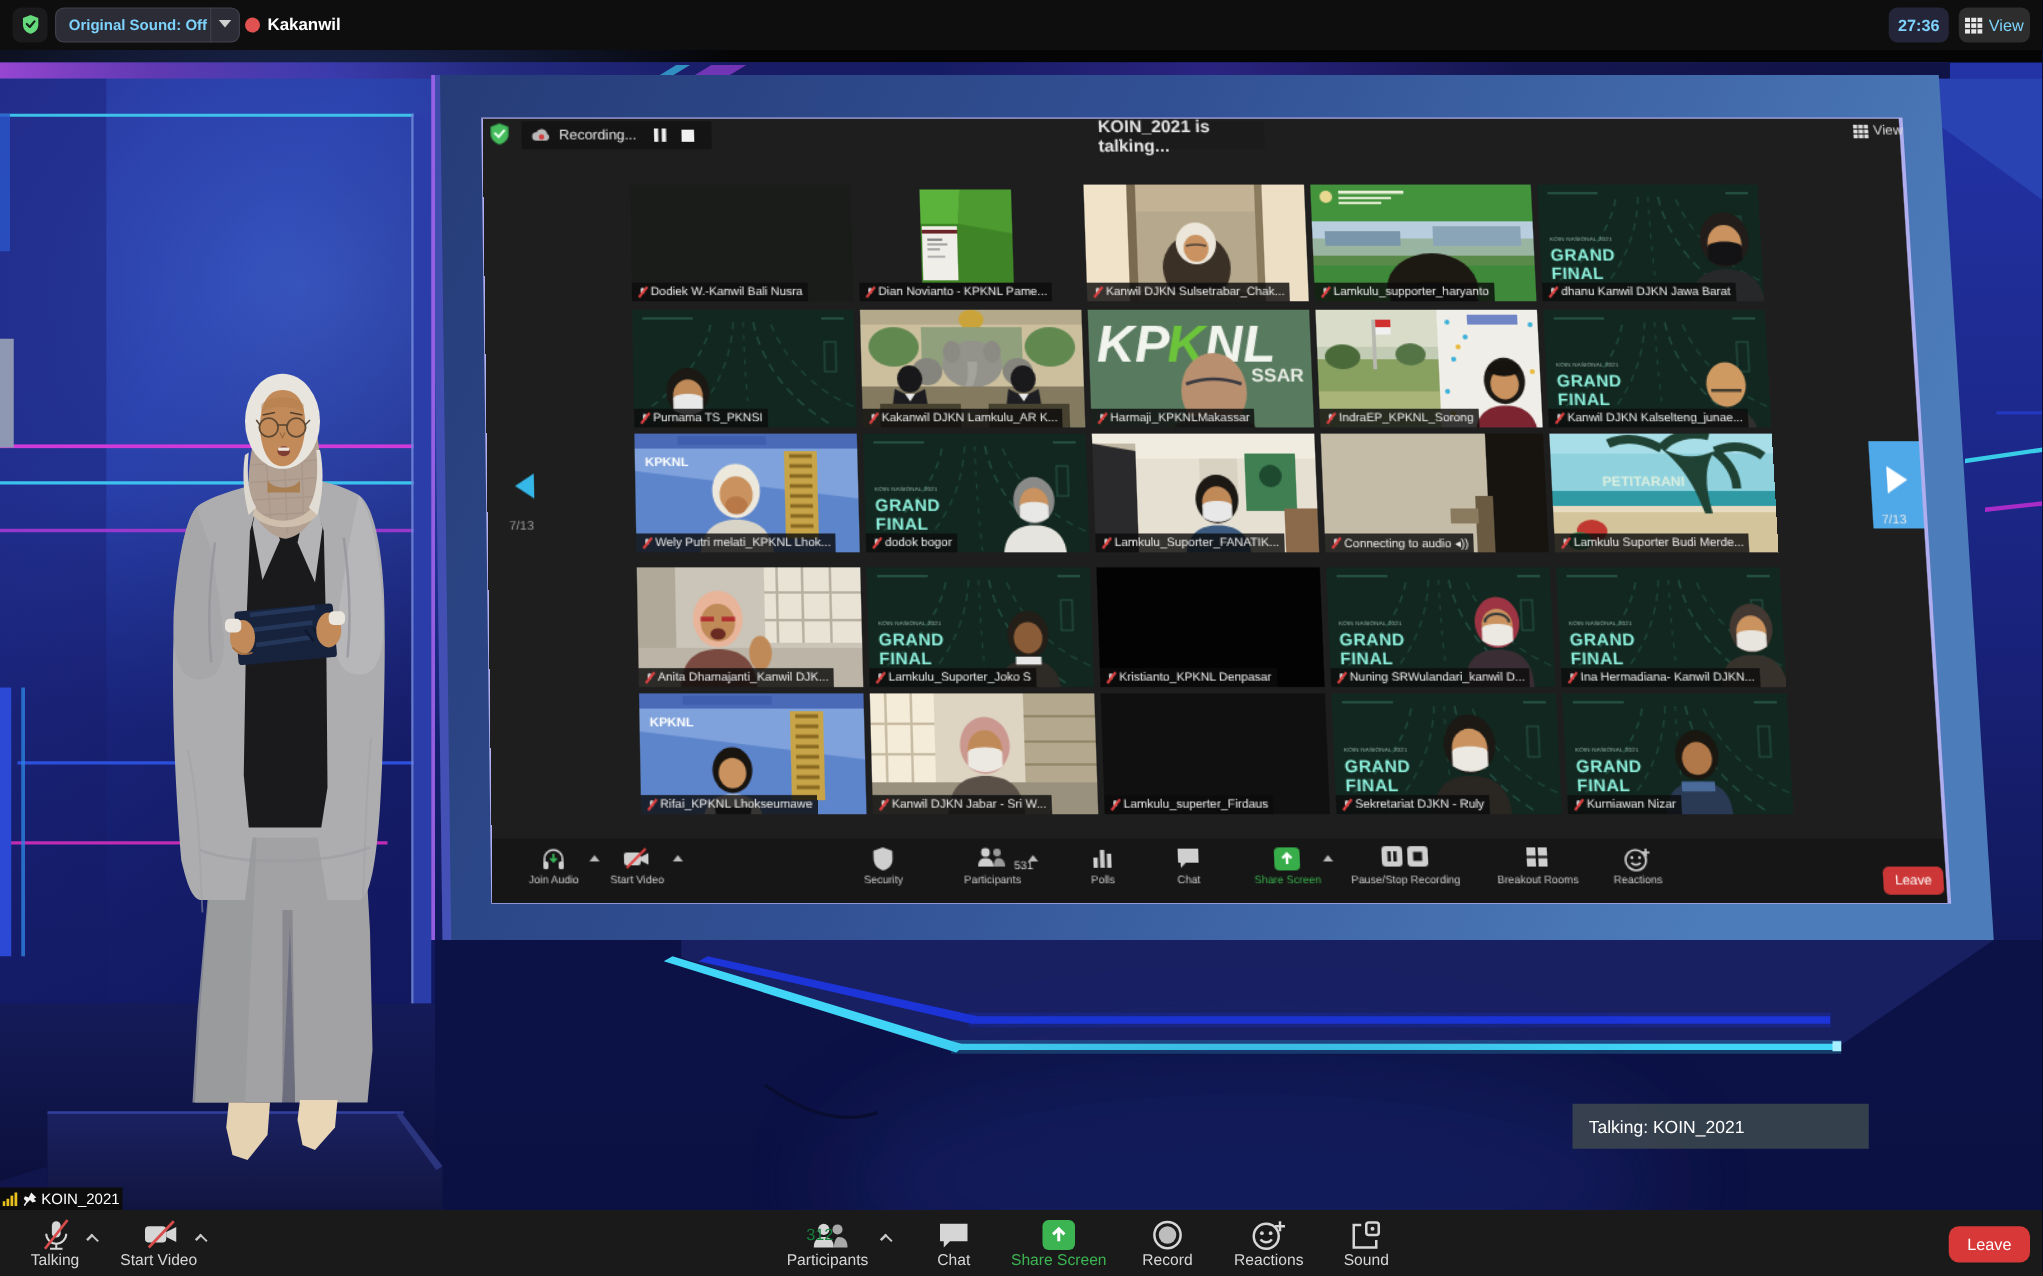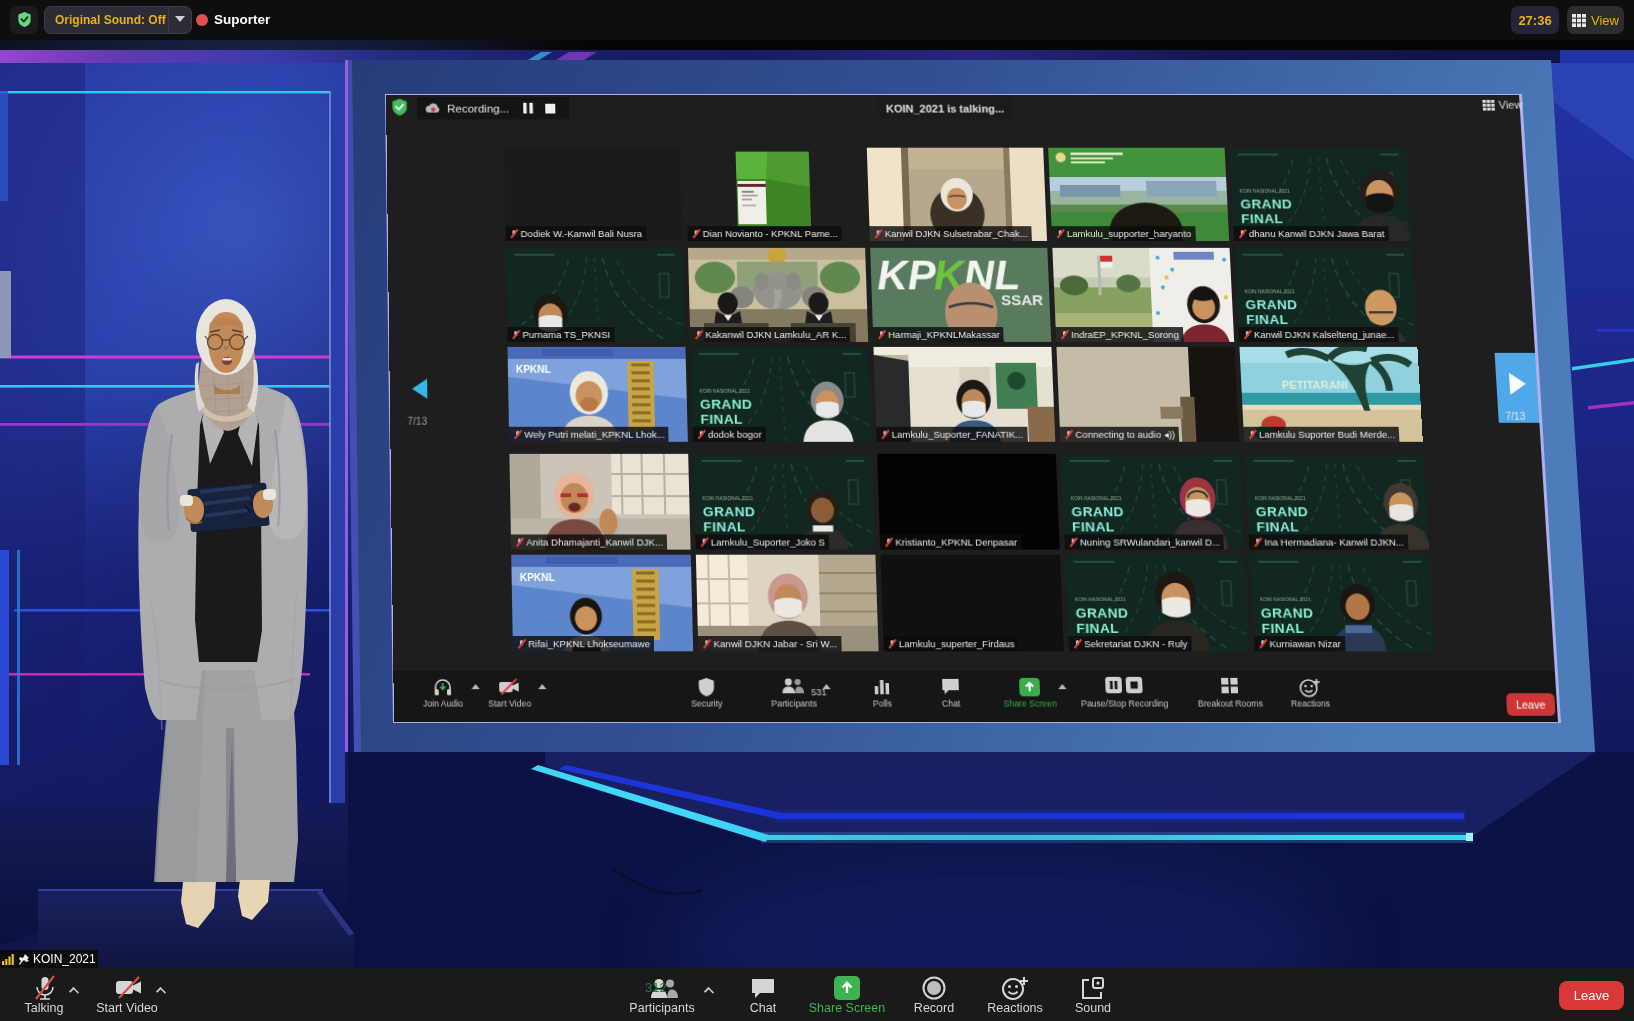--- a/index.html
+++ b/index.html
@@ -1,18 +1,18 @@
 <!DOCTYPE html>
 <html><head><meta charset="utf-8"><style>
 *{margin:0;padding:0;box-sizing:border-box}
 body{width:1634px;height:1021px;background:#000;font-family:"Liberation Sans",sans-serif;overflow:hidden;position:relative}
 .abs{position:absolute}
 
 #topbar{position:absolute;left:0;top:0;width:1634px;height:40px;background:#0e0e0e}
-.tb-btn{position:absolute;border-radius:7px;color:#eab308;font-size:13px;font-weight:bold;display:flex;align-items:center;justify-content:center}
+.tb-btn{position:absolute;border-radius:7px;color:#7dd3fc;font-size:13px;font-weight:bold;display:flex;align-items:center;justify-content:center}
 
 #botbar{position:absolute;left:0;top:968px;width:1634px;height:53px;background:#1a1a1a}
 .bb-label{position:absolute;top:1001px;color:#d6d6d6;font-size:12.5px;white-space:nowrap;transform:translateX(-50%)}
 
 #scene{position:absolute;left:0;top:40px;width:1634px;height:928px;overflow:hidden;background:#0d1243}
 
 #screen{position:absolute;left:0;top:0;width:1133px;height:627px;background:#1e1e1e;transform-origin:0 0;
 transform:matrix3d(1,0,0,0, -0.003976,0.971032,0,-0.00004248, 0,0,1,0, 386,55,0,1)}
 .tile{position:absolute;width:176px;height:95px;overflow:hidden;background:#181818}
 .cap{position:absolute;left:0;bottom:0;height:15px;background:rgba(12,12,12,.82);color:#ececec;font-size:9.5px;display:flex;align-items:center;padding:0 4px;white-space:nowrap}
@@ -26,21 +26,21 @@
 <div id="topbar">
  <div class="abs" style="left:10px;top:6px;width:28px;height:28px;background:#1b1b1d;border-radius:7px"></div>
  <svg class="abs" style="left:17px;top:11px" width="15" height="17" viewBox="0 0 22 24">
       <path d="M11 1 L20 4.5 V12 C20 18 16 21.5 11 23 C6 21.5 2 18 2 12 V4.5 Z" fill="#64da7c"></path>
       <path d="M6.5 11.5 L10 15 L15.5 8.5" stroke="#15241a" stroke-width="2.6" fill="none" stroke-linecap="round" stroke-linejoin="round"></path>
     </svg>
  <div class="tb-btn" style="left:44px;top:6px;width:148px;height:28px;background:#2c2c37;border:1px solid #3e3e4a;font-weight:bold;justify-content:flex-start;padding-left:10px;font-size:12px">Original Sound: Off</div>
  <div class="abs" style="left:168px;top:6px;width:24px;height:28px;border-left:1px solid #3c3c46"></div>
  <div class="abs" style="left:175px;top:16px;width:0;height:0;border-left:5px solid transparent;border-right:5px solid transparent;border-top:6px solid #cfcfcf"></div>
  <div class="abs" style="left:196px;top:14px;width:12px;height:12px;border-radius:50%;background:#e05252"></div>
- <div class="abs" style="left:214px;top:12px;color:#fff;font-size:13.5px;font-weight:bold">Suporter</div>
+ <div class="abs" style="left:214px;top:12px;color:#fff;font-size:13.5px;font-weight:bold">Kakanwil</div>
  <div class="tb-btn" style="left:1511px;top:6px;width:48px;height:28px;background:#25253a">27:36</div>
  <div class="tb-btn" style="left:1567px;top:6px;width:57px;height:28px;background:#2d2d2d;font-weight:normal">
    <svg width="14" height="13" viewBox="0 0 14 13" style="margin-right:5px">
         <g fill="#e8e8e8">
           <rect x="0" y="0" width="4" height="3.6"></rect>
           <rect x="5" y="0" width="4" height="3.6"></rect>
           <rect x="10" y="0" width="4" height="3.6"></rect>
           <rect x="0" y="4.7" width="4" height="3.6"></rect>
           <rect x="5" y="4.7" width="4" height="3.6"></rect>
           <rect x="10" y="4.7" width="4" height="3.6"></rect>
@@ -233,21 +233,21 @@
         </svg>
  Recording...
  <svg width="10" height="11" viewBox="0 0 10 11" style="margin-left:14px">
           <rect x="0" y="0" width="3.4" height="11" fill="#f0f0f0"></rect>
           <rect x="6.2" y="0" width="3.4" height="11" fill="#f0f0f0"></rect>
         </svg>
  <svg width="10" height="10" viewBox="0 0 10 10" style="margin-left:12px">
           <rect width="10" height="10" fill="#f0f0f0"></rect>
         </svg>
 </div>
-<div class="abs" style="left:492px;top:2px;width:133px;height:23px;background:#1b1b1b;border-radius:2px;color:#e4e4e4;font-size:11px;font-weight:bold;display:flex;align-items:center;justify-content:center">KOIN_2021 is talking...</div>
+<div class="abs" style="left:492px;top:2px;width:133px;height:23px;background:#1b1b1b;border-radius:2px;color:#e4e4e4;font-size:14px;font-weight:bold;display:flex;align-items:center;justify-content:center">KOIN_2021 is talking...</div>
 <div class="abs" style="left:1096px;top:4px;color:#dedede;font-size:11px;display:flex;align-items:center"><svg width="12" height="11" viewBox="0 0 14 13" style="margin-right:4px">
           <g fill="#dedede">
             <rect x="0" y="0" width="4" height="3.6"></rect>
             <rect x="5" y="0" width="4" height="3.6"></rect>
             <rect x="10" y="0" width="4" height="3.6"></rect>
             <rect x="0" y="4.7" width="4" height="3.6"></rect>
             <rect x="5" y="4.7" width="4" height="3.6"></rect>
             <rect x="10" y="4.7" width="4" height="3.6"></rect>
             <rect x="0" y="9.4" width="4" height="3.6"></rect>
             <rect x="5" y="9.4" width="4" height="3.6"></rect>
@@ -777,20 +777,21 @@
             <circle cx="10" cy="11" r="8" fill="none" stroke="#cfcfcf" stroke-width="1.6"></circle>
             <circle cx="7" cy="9" r="1.2" fill="#cfcfcf"></circle>
             <circle cx="13" cy="9" r="1.2" fill="#cfcfcf"></circle>
             <path d="M6.5 13 A4.5 4.5 0 0 0 13.5 13" stroke="#cfcfcf" stroke-width="1.6" fill="none"></path>
             <path d="M18 2 V8 M15 5 H21" stroke="#cfcfcf" stroke-width="1.6"></path>
           </svg></div>
         <div style="margin-top:1px">Reactions</div>
       </div>
 <div class="abs" style="left:1084px;top:599px;width:47px;height:22px;background:#cc3636;border-radius:5px;color:#fff;font-size:10.5px;display:flex;align-items:center;justify-content:center">Leave</div>
 </div>
+<div class="abs" style="left:1258px;top:843px;width:237px;height:36px;background:rgba(58,68,78,.92);color:#fff;font-size:14px;display:flex;align-items:center;padding-left:13px">Talking: KOIN_2021</div>
 <div class="abs" style="left:0;top:910px;width:98px;height:18px;background:#0c0c0c;display:flex;align-items:center">
 <svg width="13" height="12" viewBox="0 0 13 12" style="margin-left:2px">
         <rect x="0" y="8" width="2.2" height="4" fill="#e8c020"></rect>
         <rect x="3.2" y="6" width="2.2" height="6" fill="#e8c020"></rect>
         <rect x="6.4" y="3.5" width="2.2" height="8.5" fill="#e8c020"></rect>
         <rect x="9.6" y="1" width="2.2" height="11" fill="#e8c020"></rect>
       </svg>
 <svg width="12" height="13" viewBox="0 0 12 13" style="margin-left:3px">
         <path d="M7 1 L11 5 L9 6 L11 8 L8 9 L6 7 L3 10 L2 12 L1 11 L3 8 L1 6 L2 4 L5 5 Z" fill="#f0f0f0"></path>
       </svg>

